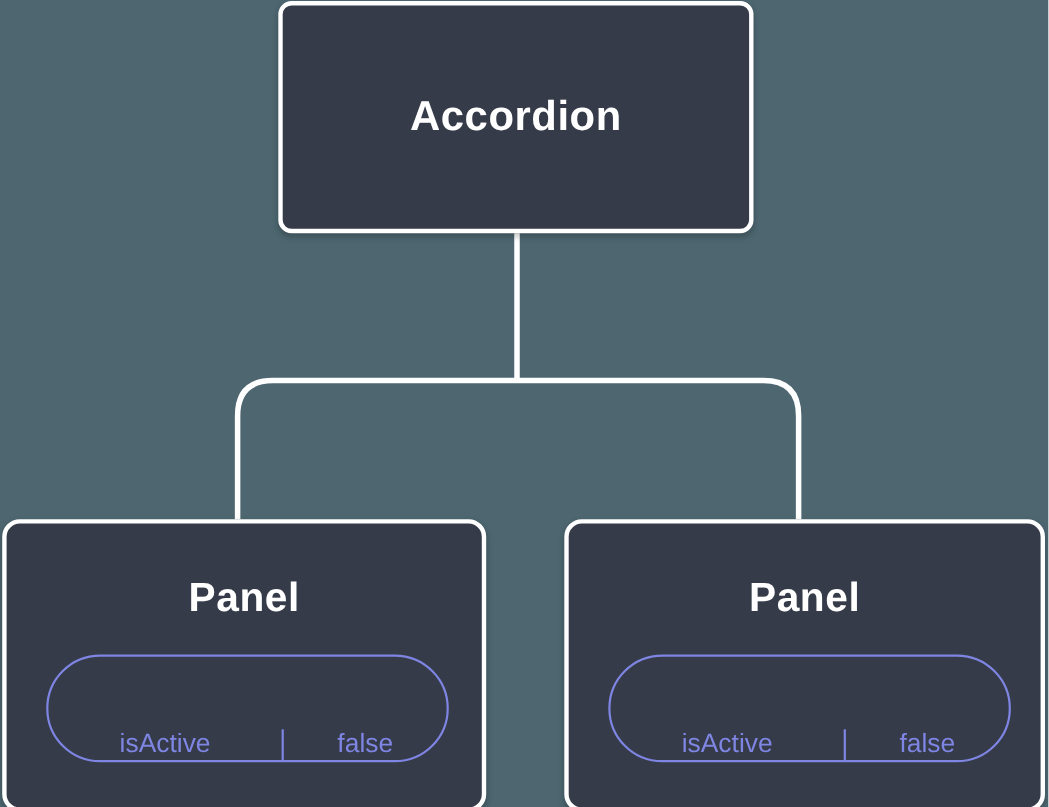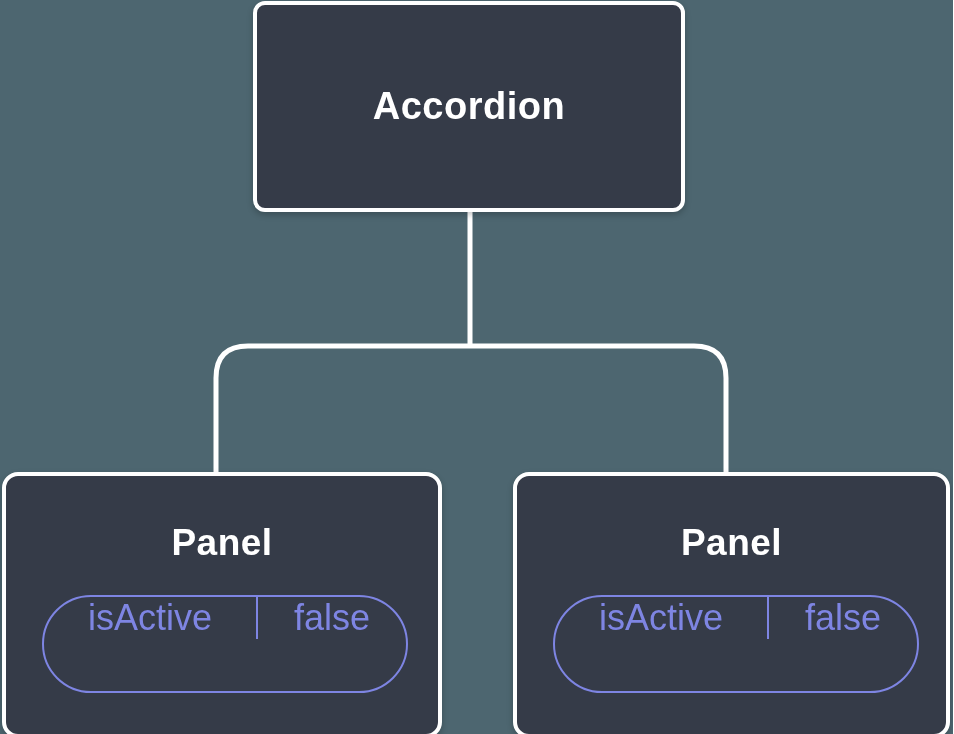--- a/index.html
+++ b/index.html
@@ -77,23 +77,23 @@
   .state-pill {
     position: absolute;
     left: 36px;
     top: 119px;
     width: 366px;
     height: 98px;
     box-sizing: border-box;
     border: 2.5px solid var(--state-accent, #7e85e3);
     border-radius: 49px;
     display: flex;
-    align-items: flex-start;
+    align-items: flex-end;
     color: var(--state-accent, #7e85e3);
-    font-size: 36px;
+    font-size: 24px;
   }
   .state-key-cell {
     flex: 0 0 58.6%;
     display: flex;
     align-items: center;
     justify-content: center;
     border-right: 2.5px solid var(--state-accent, #7e85e3);
   }
   .state-value-cell {
     flex: 1 1 auto;

